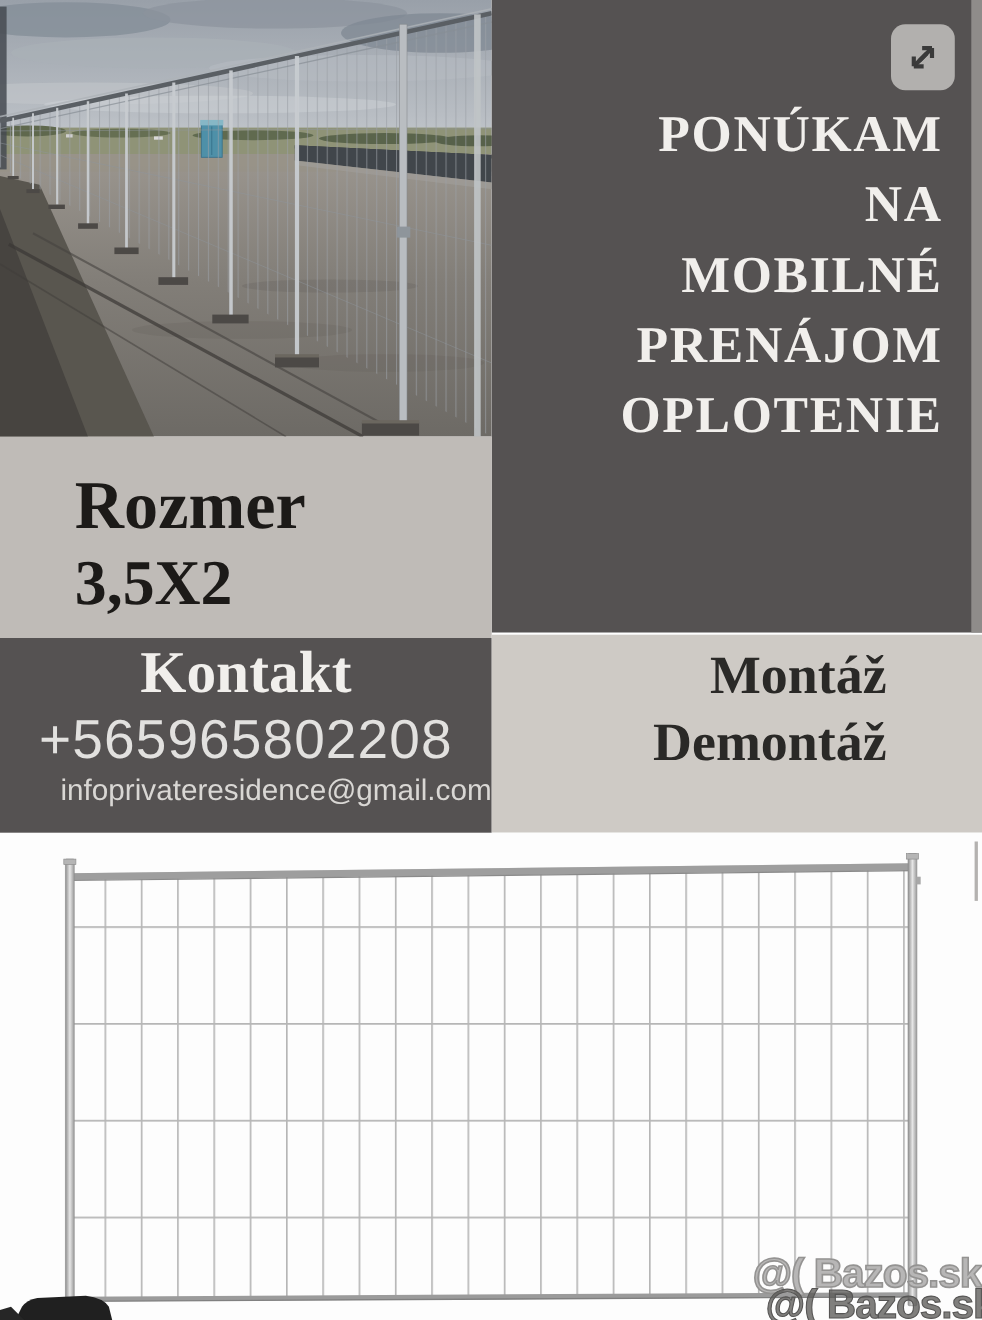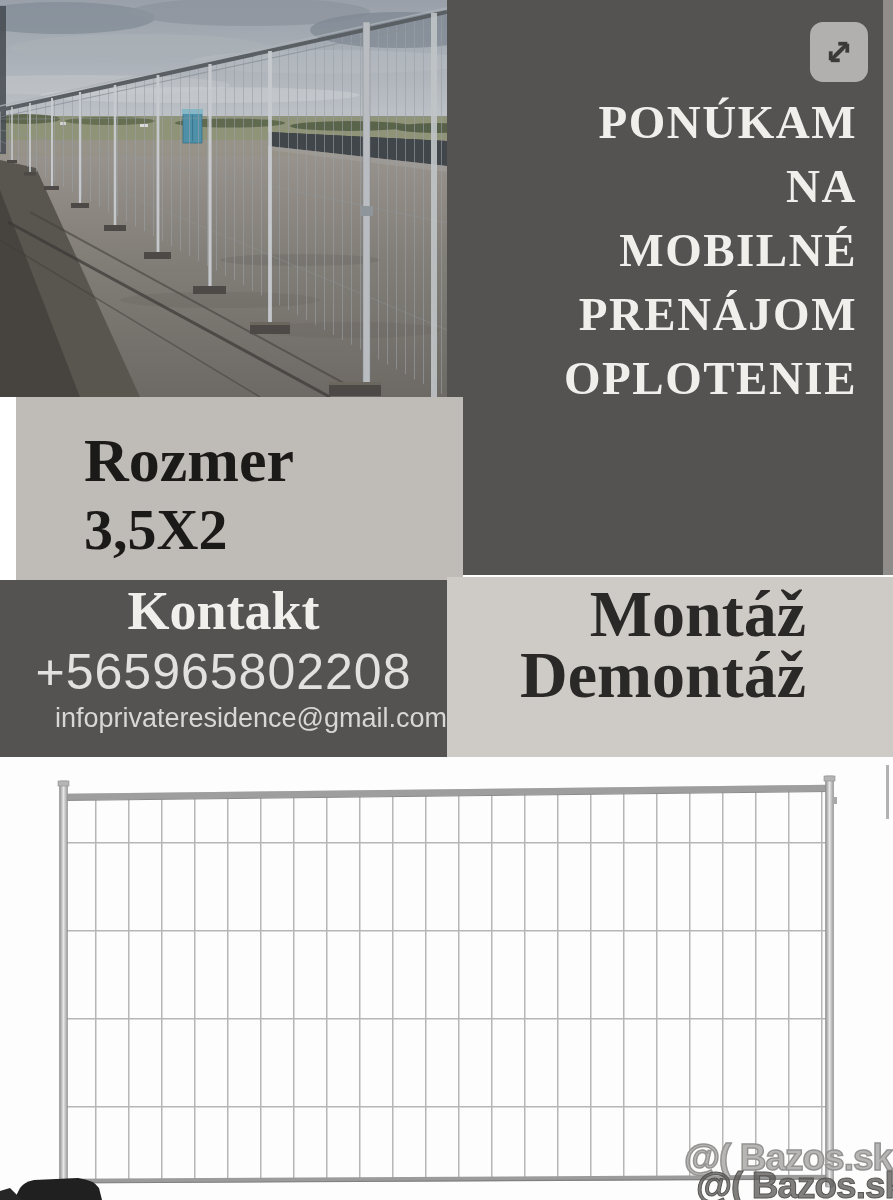--- a/index.html
+++ b/index.html
@@ -13,38 +13,38 @@
 
   
   .panel-title{position:absolute;left:447px;top:0;width:446px;height:575px;background:#555252;
                color:#f1efec;text-align:right;padding:90px 36px 0 10px;
                font-weight:bold;font-size:47px;line-height:64px;letter-spacing:1.5px;}
   .edge-strip{position:absolute;left:883px;top:0;width:10px;height:575px;background:#8f8c8a;}
   .expand-btn{position:absolute;left:810px;top:22px;width:58px;height:60px;border-radius:13px;
               background:#b2b0ae;display:flex;align-items:center;justify-content:center;cursor:pointer;}
 
   
-  .panel-rozmer{position:absolute;left:16px;top:397px;width:447px;height:183px;background:#bfbbb7;
+  .panel-rozmer{position:absolute;left:0;top:397px;width:447px;height:183px;background:#bfbbb7;
                 color:#1c1a18;padding:28px 0 0 68px;font-weight:bold;}
   .rozmer-label{font-size:62px;line-height:70px;}
   .rozmer-value{font-size:58px;line-height:70px;}
 
   
   .panel-kontakt{position:absolute;left:0;top:580px;width:447px;height:184px;background:#555252;
                  text-align:center;overflow:hidden;}
   .kontakt-heading{margin-top:6px;font-size:54px;line-height:50px;font-weight:bold;color:#f1efec;}
   .kontakt-phone{margin-top:8px;font-family:"Liberation Sans",sans-serif;font-size:50px;line-height:56px;
                  font-weight:400;color:#e2e1df;letter-spacing:1px;}
   .kontakt-email{margin-top:2px;font-family:"Liberation Sans",sans-serif;font-size:27px;line-height:32px;
                  color:#d9d7d4;text-align:right;}
 
   
   .panel-services{position:absolute;left:447px;top:577px;width:446px;height:180px;background:#cecac5;
                   color:#2a2927;text-align:right;padding:6px 87px 0 0;overflow:hidden;
-                  font-weight:bold;font-size:66px;line-height:61px;}
+                  font-weight:bold;font-size:49px;line-height:61px;}
 
   
   .bottom{position:absolute;left:0;top:757px;width:893px;height:443px;background:#fdfdfd;overflow:hidden;}
   .bottom svg{display:block;position:absolute;left:0;top:0;}
   .scroll-line{position:absolute;left:886px;top:8px;width:3px;height:54px;background:#b4b2b0;}
 
   .wm{position:absolute;font-family:"Liberation Sans",sans-serif;font-weight:bold;font-size:37px;
       letter-spacing:-1px;white-space:nowrap;}
   .wm1{left:684px;top:380px;color:rgba(255,255,255,0.18);-webkit-text-stroke:1.5px #949392;
        text-shadow:0 0 1px #a8a7a6;}

